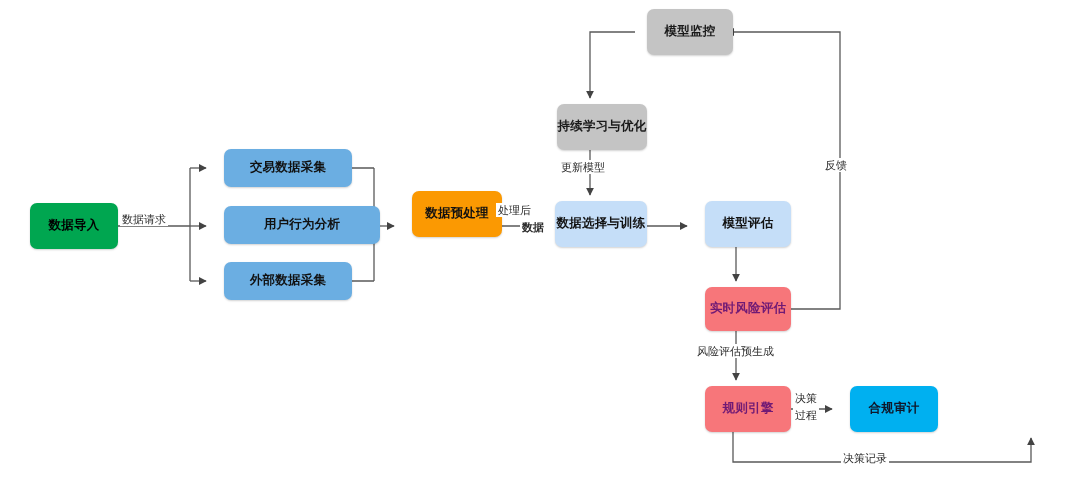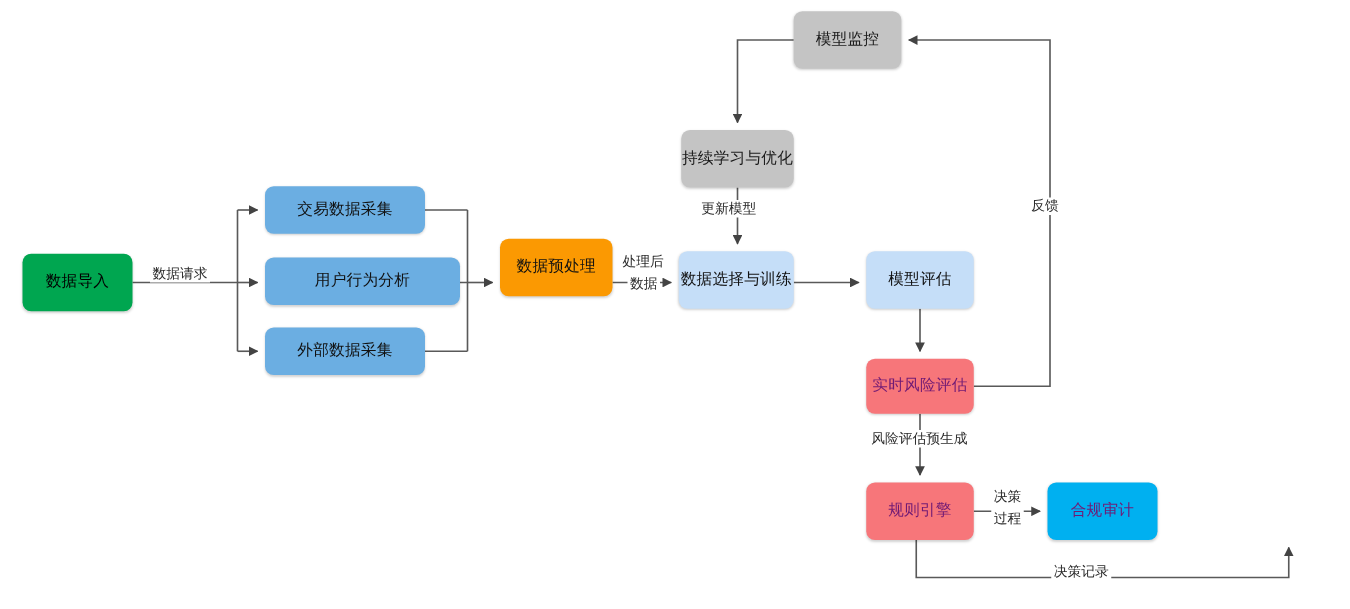--- a/index.html
+++ b/index.html
@@ -28,34 +28,35 @@
   }
   .node {
     position: absolute;
     box-sizing: border-box;
     border-radius: 7px;
     display: flex;
     align-items: center;
     justify-content: center;
     text-align: center;
     font-size: 12.5px;
-    font-weight: normal;
+    font-weight: bold;
     letter-spacing: 0.2px;
     line-height: 1.25;
     color: #1a1a1a;
     box-shadow: 0 1px 2px rgba(0,0,0,0.18);
     z-index: 2;
+    margin-left: 12px;
   }
   .node.green  { background: #00A650; color: #000000; }
   .node.blue   { background: #6BAEE2; color: #111111; }
   .node.orange { background: #FB9902; color: #111111; }
   .node.lblue  { background: #C5DEF8; color: #111111; }
   .node.gray   { background: #C4C4C4; color: #1a1a1a; }
   .node.red    { background: #F7767A; color: #701a75; text-align: center; }
-  .node.cyan   { background: #00B0F0; color: #701a75; }
+  .node.cyan   { background: #00B0F0; color: #0f172a; }
 
   .edge-label {
     position: absolute;
     font-size: 11px;
     font-weight: normal;
     color: #2b2b2b;
     background: #ffffff;
     line-height: 1.28;
     text-align: center;
     white-space: nowrap;
@@ -141,21 +142,21 @@
     </div>
   <div class="node red" style="left:693px; top:386px; width:86px;  height:46px;">
       <span>规则引擎</span>
     </div>
   <div class="node cyan" style="left:838px; top:386px; width:88px;  height:46px;">
       <span>合规审计</span>
     </div>
 
   <div class="edge-label" style="left:120px; top:212px;">数据请求</div>
   <div class="edge-label" style="left:496px; top:203px;">处理后</div>
-  <div class="edge-label" style="left:502px; top:220px;">数据</div>
+  <div class="edge-label" style="left:520px; top:220px;font-weight:bold;">数据</div>
   <div class="edge-label" style="left:559px; top:160px;text-align:center;">更新模型</div>
   <div class="edge-label" style="left:823px; top:158px;">反馈</div>
   <div class="edge-label" style="left:695px; top:344px;">风险评估预生成</div>
   <div class="edge-label" style="left:793px; top:391px;">决策</div>
   <div class="edge-label" style="left:793px; top:408px;">过程</div>
   <div class="edge-label" style="left:841px; top:451px;">决策记录</div>
 
 </div>
 
 </body></html>

